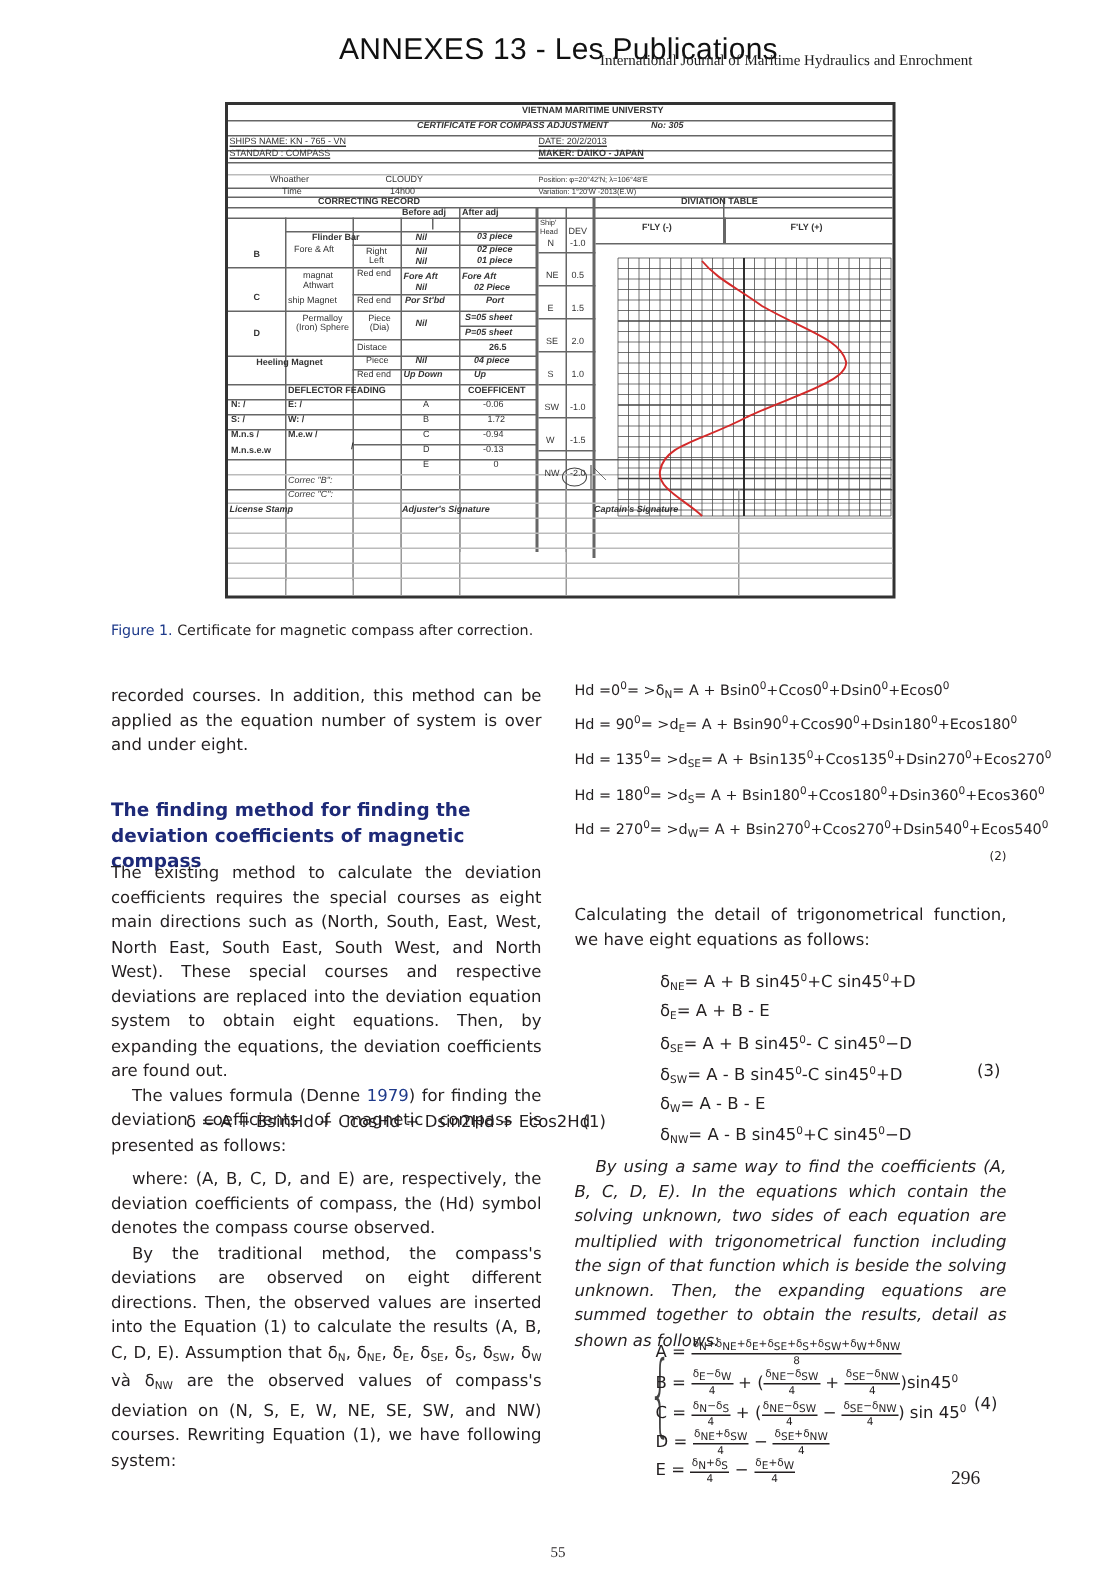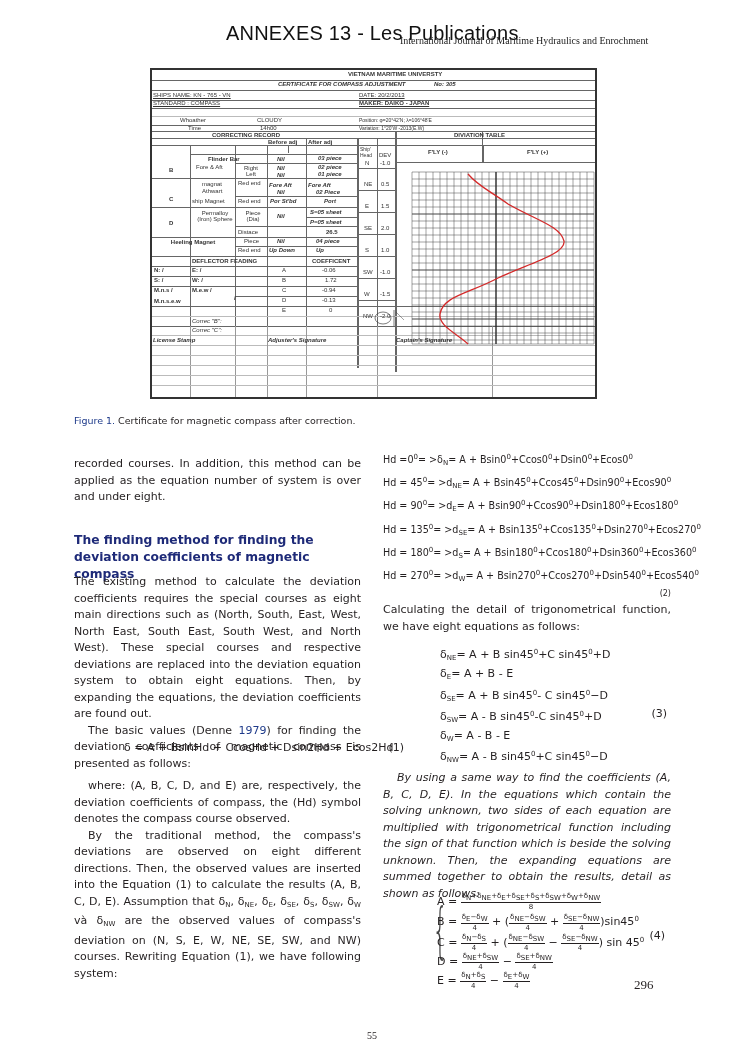--- a/index.html
+++ b/index.html
@@ -286,34 +286,33 @@
 <div class="caption">
   <span class="lbl">Figure 1.</span><span> Certificate for magnetic compass after correction.</span>
 </div>
 
 <div class="col col-left" style="top:456px;">
   <p class="para">recorded courses. In addition, this method can be applied as the equation number of system is over and under eight.</p>
 </div>
 <div class="col col-left heading" style="top:532px;">The finding method for finding the deviation coefficients of magnetic compass</div>
 <div class="col col-left" style="top:574px;">
   <p class="para">The existing method to calculate the deviation coefficients requires the special courses as eight main directions such as (North, South, East, West, North East, South East, South West, and North West). These special courses and respective deviations are replaced into the deviation equation system to obtain eight equations. Then, by expanding the equations, the deviation coefficients are found out.</p>
-  <p class="para indent"><span>The basic values (Denne </span><span class="ref">1979</span><span>) for finding the deviation coefficients of magnetic compass is presented as follows:</span></p>
+  <p class="para indent"><span>The values formula (Denne </span><span class="ref">1979</span><span>) for finding the deviation coefficients of magnetic compass is presented as follows:</span></p>
 </div>
 <div class="col col-left eq" style="top:740px;">
   <span style="margin-left:7px;">δ = A + BsinHd + CcosHd + Dsin2Hd + Ecos2Hd</span>
   <span class="eqnum">(1)</span>
 </div>
 <div class="col col-left" style="top:778px;">
   <p class="para indent">where: (A, B, C, D, and E) are, respectively, the deviation coefficients of compass, the (Hd) symbol denotes the compass course observed.</p>
   <p class="para indent"><span>By the traditional method, the compass's deviations are observed on eight different directions. Then, the observed values are inserted into the Equation (1) to calculate the results (A, B, C, D, E). Assumption that </span>δ<sub>N</sub>, δ<sub>NE</sub>, δ<sub>E</sub>, δ<sub>SE</sub>, δ<sub>S</sub>, δ<sub>SW</sub>, δ<sub>W</sub> và δ<sub>NW</sub> <span>are the observed values of compass's deviation on (N, S, E, W, NE, SE, SW, and NW) courses. Rewriting Equation (1), we have following system:</span></p>
 </div>
 
 <div class="col col-right sys2" style="top:449px;">
   <div>Hd =0<sup>0</sup>= &gt;δ<sub>N</sub>= A + Bsin0<sup>0</sup>+Ccos0<sup>0</sup>+Dsin0<sup>0</sup>+Ecos0<sup>0</sup></div>
-  <div>Hd = 45<sup>0</sup>= &gt;d<sub>NE</sub>= A + Bsin45<sup>0</sup>+Ccos45<sup>0</sup>+Dsin90<sup>0</sup>+Ecos90<sup>0</sup></div>
   <div>Hd = 90<sup>0</sup>= &gt;d<sub>E</sub>= A + Bsin90<sup>0</sup>+Ccos90<sup>0</sup>+Dsin180<sup>0</sup>+Ecos180<sup>0</sup></div>
   <div>Hd = 135<sup>0</sup>= &gt;d<sub>SE</sub>= A + Bsin135<sup>0</sup>+Ccos135<sup>0</sup>+Dsin270<sup>0</sup>+Ecos270<sup>0</sup></div>
   <div>Hd = 180<sup>0</sup>= &gt;d<sub>S</sub>= A + Bsin180<sup>0</sup>+Ccos180<sup>0</sup>+Dsin360<sup>0</sup>+Ecos360<sup>0</sup></div>
   <div>Hd = 270<sup>0</sup>= &gt;d<sub>W</sub>= A + Bsin270<sup>0</sup>+Ccos270<sup>0</sup>+Dsin540<sup>0</sup>+Ecos540<sup>0</sup></div>
   <div style="text-align:right;font-size:8px;line-height:12px;">(2)</div>
 </div>
 <div class="col col-right" style="top:602px;">
   <p class="para">Calculating the detail of trigonometrical function, we have eight equations as follows:</p>
 </div>
 <div class="col col-right sys3" style="top:645px;">

